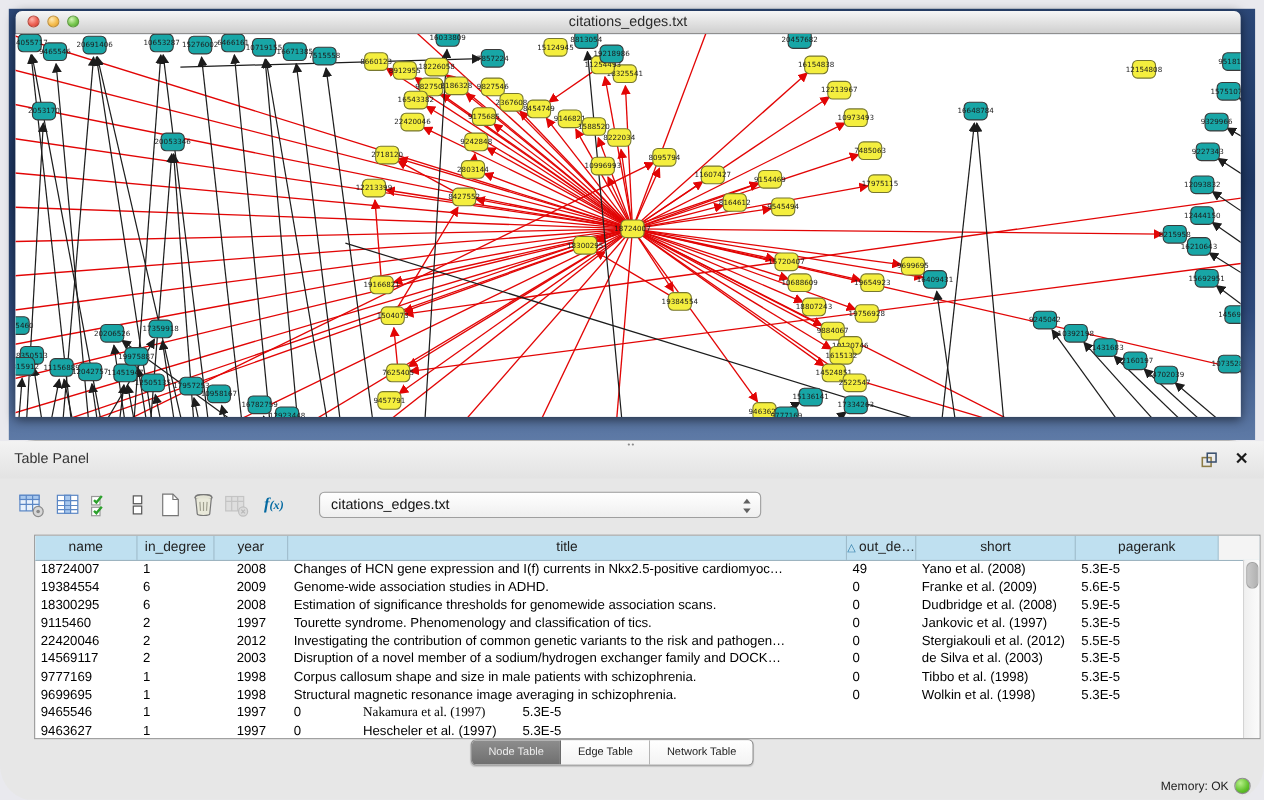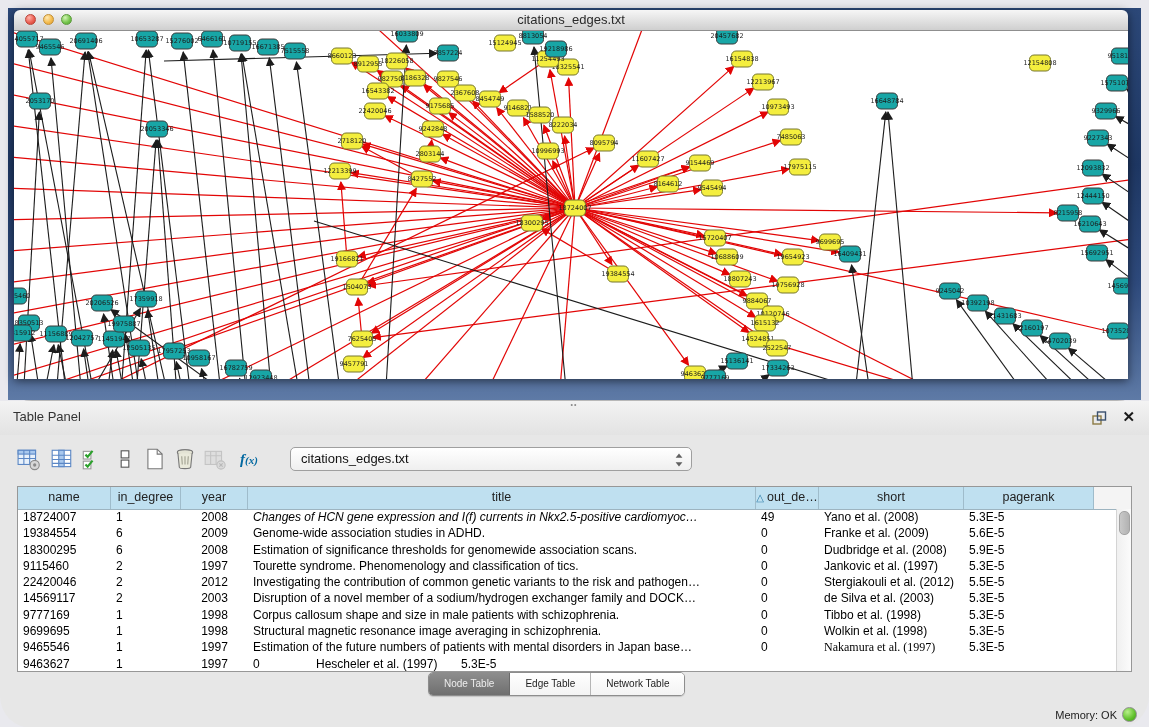--- a/index.html
+++ b/index.html
@@ -35,21 +35,21 @@
   .toolbar{position:absolute;left:0;top:40px;width:100%;height:40px;}
   .tbtn{position:absolute;top:5px;width:26px;height:26px;background:none;border:none;padding:1px;cursor:pointer;}
   .fx{font-family:"Liberation Serif",serif;font-style:italic;font-weight:bold;font-size:15px;color:#0369a1;}
   .fx i{font-size:11px;}
   .combo{position:absolute;left:290px;top:6px;width:402px;height:24px;box-sizing:border-box;
     border:1px solid #9f9f9f;border-radius:5px;background:linear-gradient(#ffffff,#efefef);
     font-size:13px;color:#111;line-height:22px;padding-left:10px;cursor:pointer;}
   .combo .stepper{position:absolute;right:5px;top:3px;}
 
   
-  .table-wrap{position:absolute;left:17px;top:85px;width:1115px;height:186px;
+  .table-wrap{position:absolute;left:31px;top:85px;width:1115px;height:186px;
     box-sizing:border-box;border:1px solid #979797;background:#fff;overflow:hidden;}
   .thead{display:flex;height:22px;background:#bfe0f0;border-bottom:1px solid #9db4c0;}
   .th{box-sizing:border-box;border-right:1px solid #9fbccb;font-size:12.5px;color:#222;
     text-align:center;line-height:21px;overflow:hidden;white-space:nowrap;cursor:pointer;}
   .th.filler{border-right:none;background:#f4f4f4;flex:1;}
   .sortg{color:#2e7ca8;font-size:10px;margin-right:3px;}
   .tbody{position:absolute;left:0;top:22px;right:14px;bottom:0;overflow:hidden;}
   .tr{display:flex;height:16.3px;cursor:default;}
   .td{box-sizing:border-box;font-size:12px;color:#000;line-height:16px;
     padding-left:5px;overflow:hidden;white-space:nowrap;}
@@ -752,21 +752,21 @@
           <div class="th" style="width: 63px;"><span class="sortg">△</span>out_de…</div>
           <div class="th" style="width: 145px;">short</div>
           <div class="th" style="width: 130px;">pagerank</div>
           <div class="th filler"></div>
         </div>
       <div class="tbody" id="tbody">
           <div class="tr">
             <div class="td" style="width: 93px;">18724007</div>
             <div class="td" style="width: 70px;">1</div>
             <div class="td center" style="width: 67px;">2008</div>
-            <div class="td" style="width: 508px; font-style: italic;">Changes of HCN gene expression and I(f) currents in Nkx2.5-positive cardiomyoc…</div>
+            <div class="td" style="width: 508px;">Changes of HCN gene expression and I(f) currents in Nkx2.5-positive cardiomyoc…</div>
             <div class="td" style="width: 63px;">49</div>
             <div class="td" style="width: 145px;">Yano et al. (2008)</div>
             <div class="td" style="width: 130px;">5.3E-5</div>
           </div>
           <div class="tr">
             <div class="td" style="width: 93px;">19384554</div>
             <div class="td" style="width: 70px;">6</div>
             <div class="td center" style="width: 67px;">2009</div>
             <div class="td" style="width: 508px;">Genome-wide association studies in ADHD.</div>
             <div class="td" style="width: 63px;">0</div>
@@ -824,21 +824,20 @@
             <div class="td center" style="width: 67px;">1998</div>
             <div class="td" style="width: 508px;">Structural magnetic resonance image averaging in schizophrenia.</div>
             <div class="td" style="width: 63px;">0</div>
             <div class="td" style="width: 145px;">Wolkin et al. (1998)</div>
             <div class="td" style="width: 130px;">5.3E-5</div>
           </div>
           <div class="tr">
             <div class="td" style="width: 93px;">9465546</div>
             <div class="td" style="width: 70px;">1</div>
             <div class="td center" style="width: 67px;">1997</div>
-            <div class="td" style="width: 508px;">Estimation of the future numbers of patients with mental disorders in Japan base…</div>
             <div class="td" style="width: 63px;">0</div>
             <div class="td" style="width: 145px; font-family: Liberation Serif, serif;">Nakamura et al. (1997)</div>
             <div class="td" style="width: 130px;">5.3E-5</div>
           </div>
           <div class="tr">
             <div class="td" style="width: 93px;">9463627</div>
             <div class="td" style="width: 70px;">1</div>
             <div class="td center" style="width: 67px;">1997</div>
             <div class="td" style="width: 63px;">0</div>
             <div class="td" style="width: 145px;">Hescheler et al. (1997)</div>

